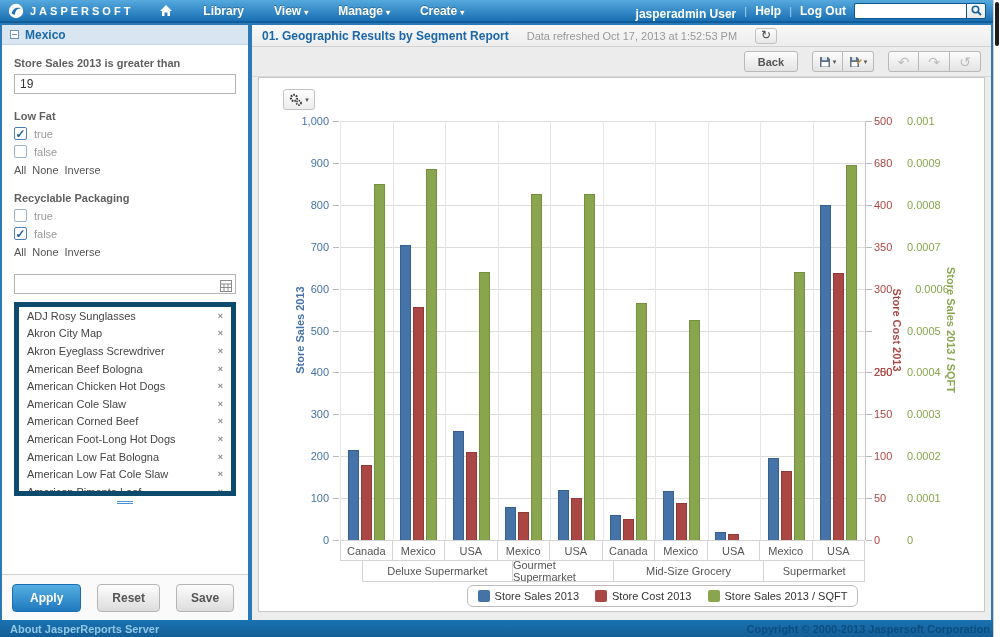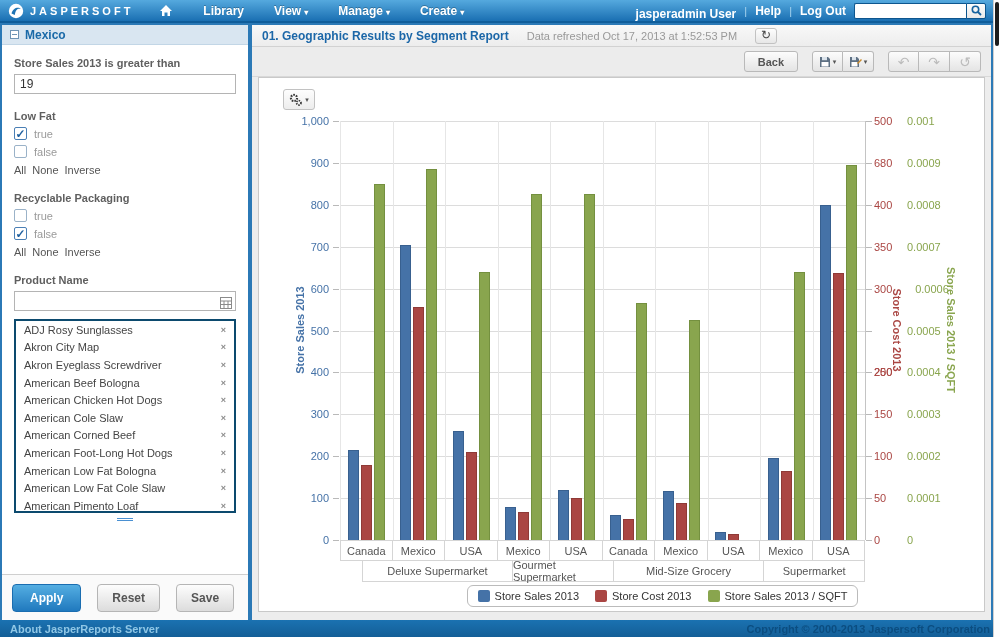--- a/index.html
+++ b/index.html
@@ -60,21 +60,21 @@
     width:13px; height:13px; border:1px solid #9ab2c8; border-radius:2px;
     background:#fff; display:flex; align-items:center; justify-content:center;
     font-size:12px; font-weight:bold; color:#1e5f9e; line-height:10px;
   }
   .chk-box.checked { border-color:#4a7fb5; }
   .chk-label { font-size:11px; color:#9a9a9a; }
   .links-row { display:flex; gap:6px; margin-top:6px; font-size:11px; color:#555; }
   .links-row span { cursor:pointer; }
   .pn-wrap { position:relative; margin-top:5px; }
   .pn-icon { position:absolute; right:4px; top:4px; }
-  .plist { margin-top:8px; border:2px solid #0c4a6e; height:194px; overflow:hidden; background:#fff; }
+  .plist { margin-top:8px; border:5px solid #0c4a6e; height:194px; overflow:hidden; background:#fff; }
   .plist-item {
     height:17.6px; display:flex; justify-content:space-between; align-items:center;
     padding:0 8px; font-size:11px; color:#444;
   }
   .plist-x { color:#8a8a8a; font-size:9px; font-weight:bold; cursor:pointer; }
   .resize-handle { width:16px; margin:5px auto 0 auto; cursor:row-resize; }
   .resize-handle div { height:1px; background:#4a90d2; margin:1px 0; }
   .side-buttons {
     position:absolute; left:0; right:0; bottom:0; height:46px;
     border-top:1px solid #cfcfcf; background:#fafafa;
@@ -263,21 +263,20 @@
           </div>
         </div>
       <div class="links-row" id="links-recyclable">
           <span>All</span>
           <span>None</span>
           <span>Inverse</span>
         </div>
     </div>
 
     <div class="f-section">
-      <div class="f-label">Product Name</div>
       <div class="pn-wrap">
         <input class="f-input" value="" style="">
         <span class="pn-icon">
           <svg width="12" height="12" viewBox="0 0 12 12">
             <rect x="0.5" y="0.5" width="11" height="11" fill="#fff" stroke="#8a8a8a"></rect>
             <line x1="0.5" y1="4" x2="11.5" y2="4" stroke="#8a8a8a"></line>
             <line x1="0.5" y1="7.5" x2="11.5" y2="7.5" stroke="#8a8a8a"></line>
             <line x1="4" y1="4" x2="4" y2="11.5" stroke="#8a8a8a"></line>
             <line x1="8" y1="4" x2="8" y2="11.5" stroke="#8a8a8a"></line>
           </svg>

